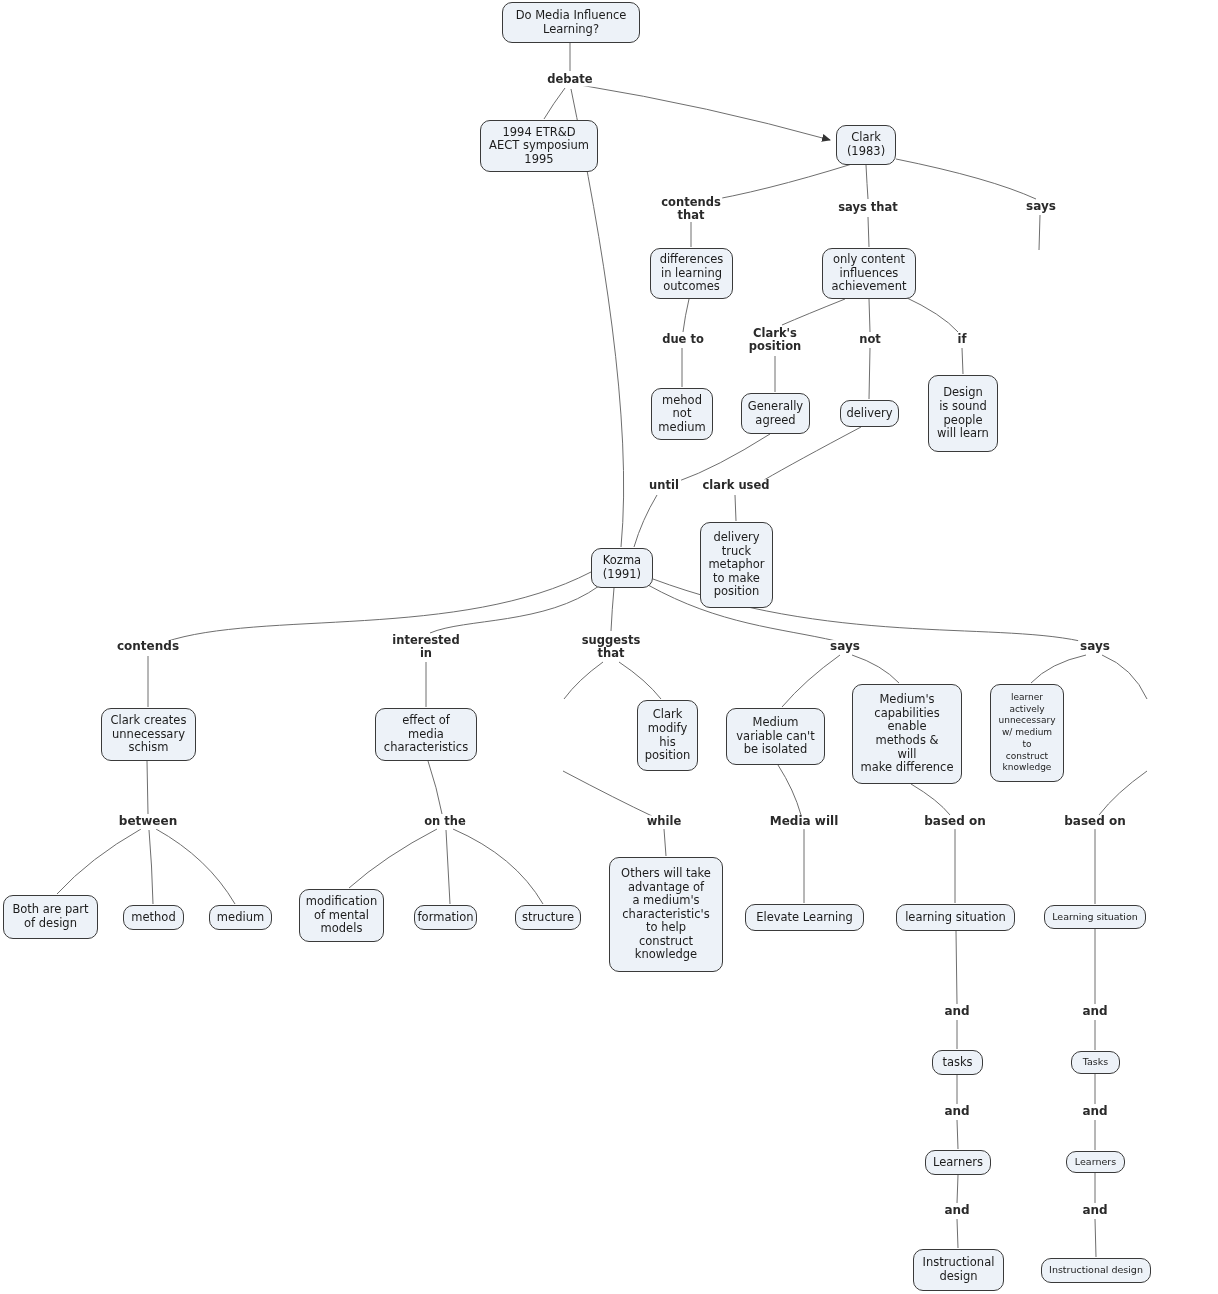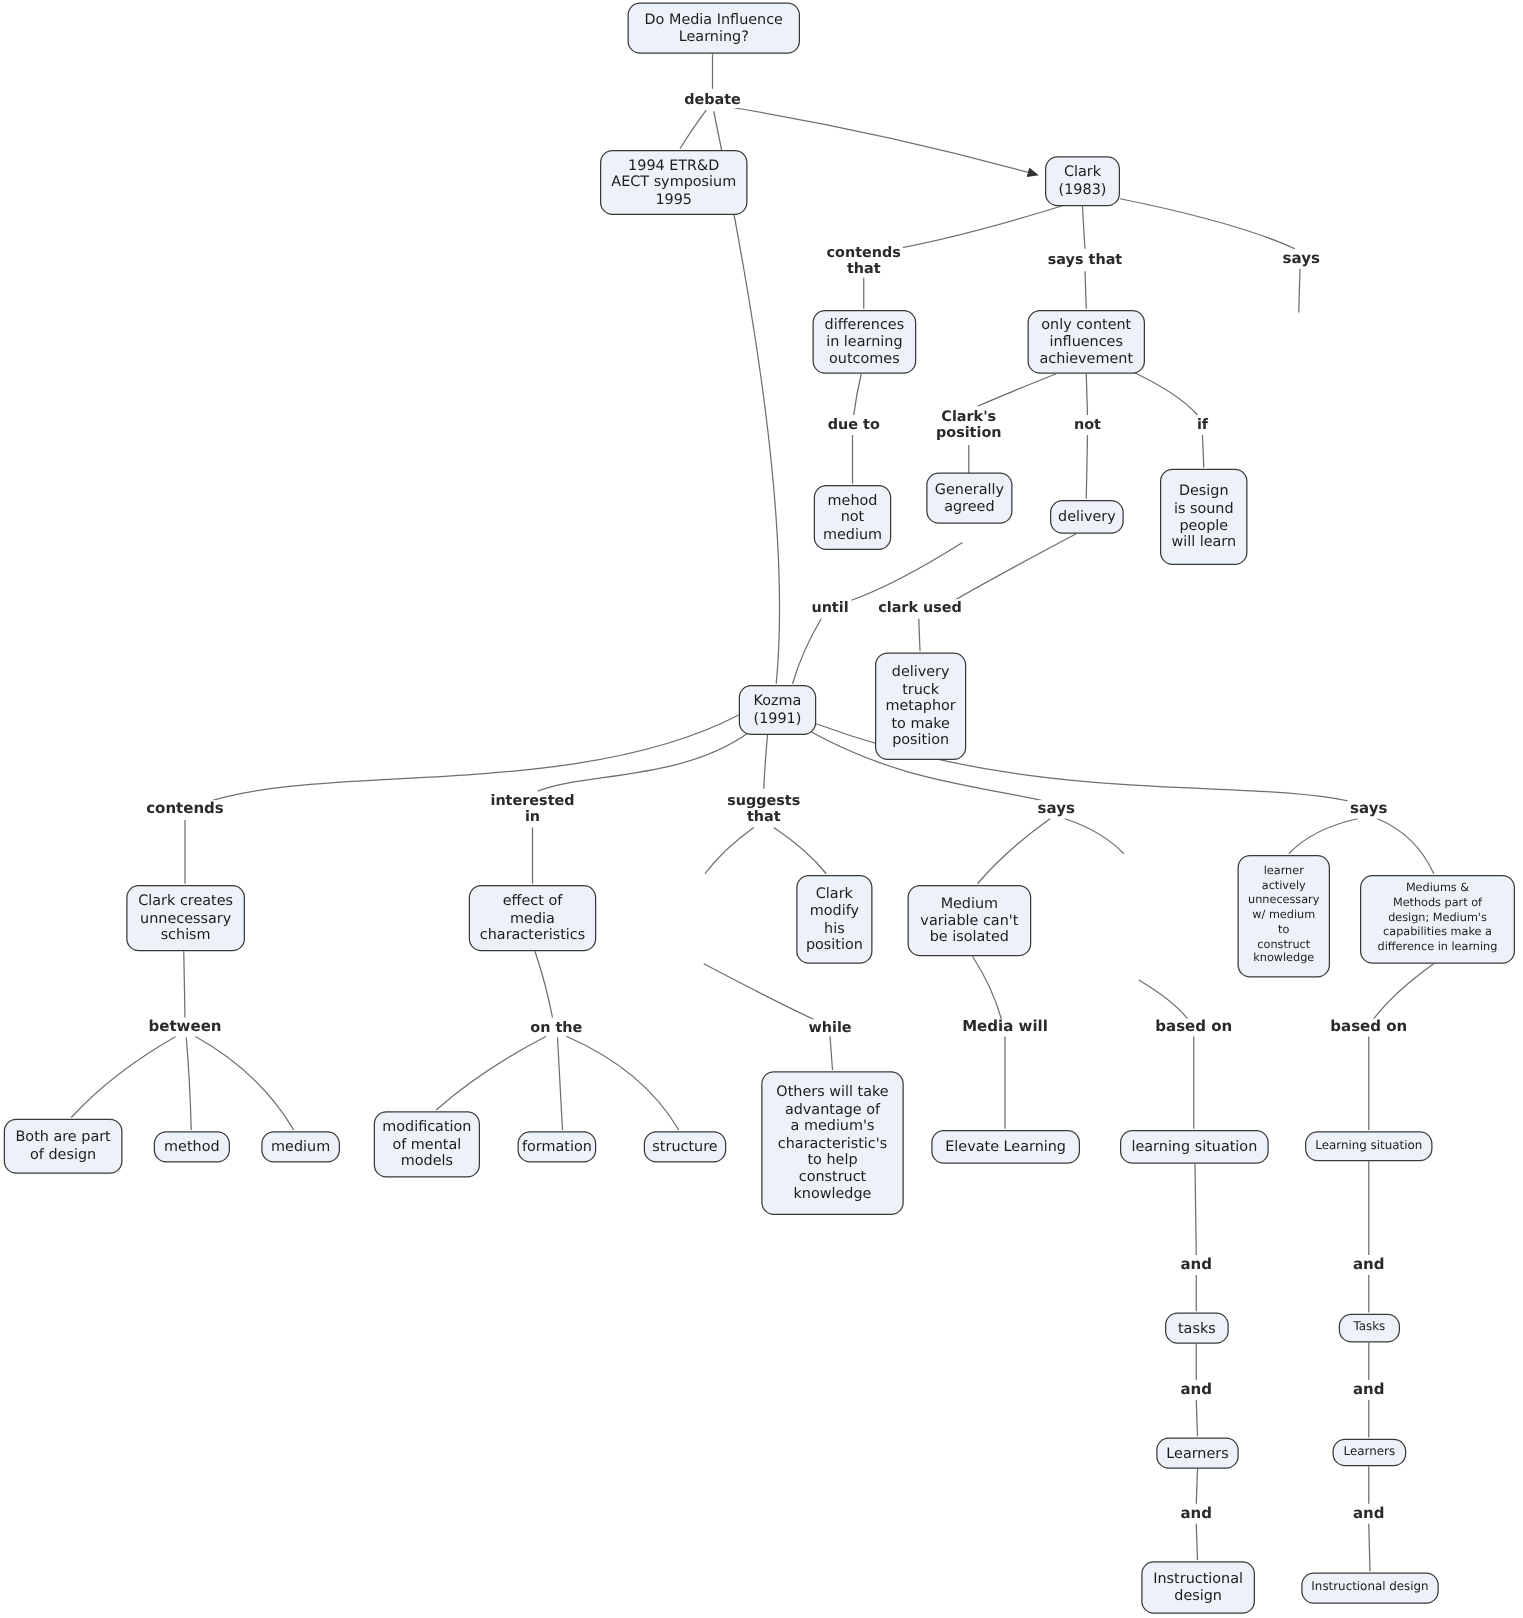--- a/index.html
+++ b/index.html
@@ -150,21 +150,21 @@
 (1983)</div>
   <div class="node" style="left:650px;top:248px;width:83px;height:51px">differences
 in learning
 outcomes</div>
   <div class="node" style="left:822px;top:248px;width:94px;height:51px">only content
 influences
 achievement</div>
   <div class="node" style="left:651px;top:388px;width:62px;height:52px">mehod
 not
 medium</div>
-  <div class="node" style="left:741px;top:378px;width:69px;height:41px">Generally
+  <div class="node" style="left:741px;top:393px;width:69px;height:41px">Generally
 agreed</div>
   <div class="node" style="left:840px;top:400px;width:59px;height:27px">delivery</div>
   <div class="node" style="left:928px;top:375px;width:70px;height:77px">Design
 is sound
 people
 will learn</div>
   <div class="node" style="left:591px;top:548px;width:62px;height:40px">Kozma
 (1991)</div>
   <div class="node" style="left:700px;top:522px;width:73px;height:86px">delivery
 truck
@@ -177,32 +177,33 @@
   <div class="node" style="left:375px;top:708px;width:102px;height:53px">effect of
 media
 characteristics</div>
   <div class="node" style="left:637px;top:700px;width:61px;height:71px">Clark
 modify
 his
 position</div>
   <div class="node" style="left:726px;top:708px;width:99px;height:57px">Medium
 variable can't
 be isolated</div>
+  <div class="node" style="left:852px;top:684px;width:110px;height:100px">Medium's
+capabilities
+enable
+methods &amp;
+will
+make difference</div>
   <div class="node tiny" style="left:990px;top:684px;width:74px;height:98px">learner
 actively
 unnecessary
 w/ medium
 to
 construct
 knowledge</div>
-  <div class="node tiny" style="left:1088px;top:700px;width:124px;height:71px">Mediums &amp;
-Methods part of
-design; Medium's
-capabilities make a
-difference in learning</div>
   <div class="node" style="left:3px;top:895px;width:95px;height:44px">Both are part
 of design</div>
   <div class="node" style="left:123px;top:905px;width:61px;height:25px">method</div>
   <div class="node" style="left:209px;top:905px;width:63px;height:25px">medium</div>
   <div class="node" style="left:299px;top:889px;width:85px;height:53px">modification
 of mental
 models</div>
   <div class="node" style="left:414px;top:905px;width:63px;height:25px">formation</div>
   <div class="node" style="left:515px;top:905px;width:66px;height:25px">structure</div>
   <div class="node" style="left:609px;top:857px;width:114px;height:115px">Others will take

